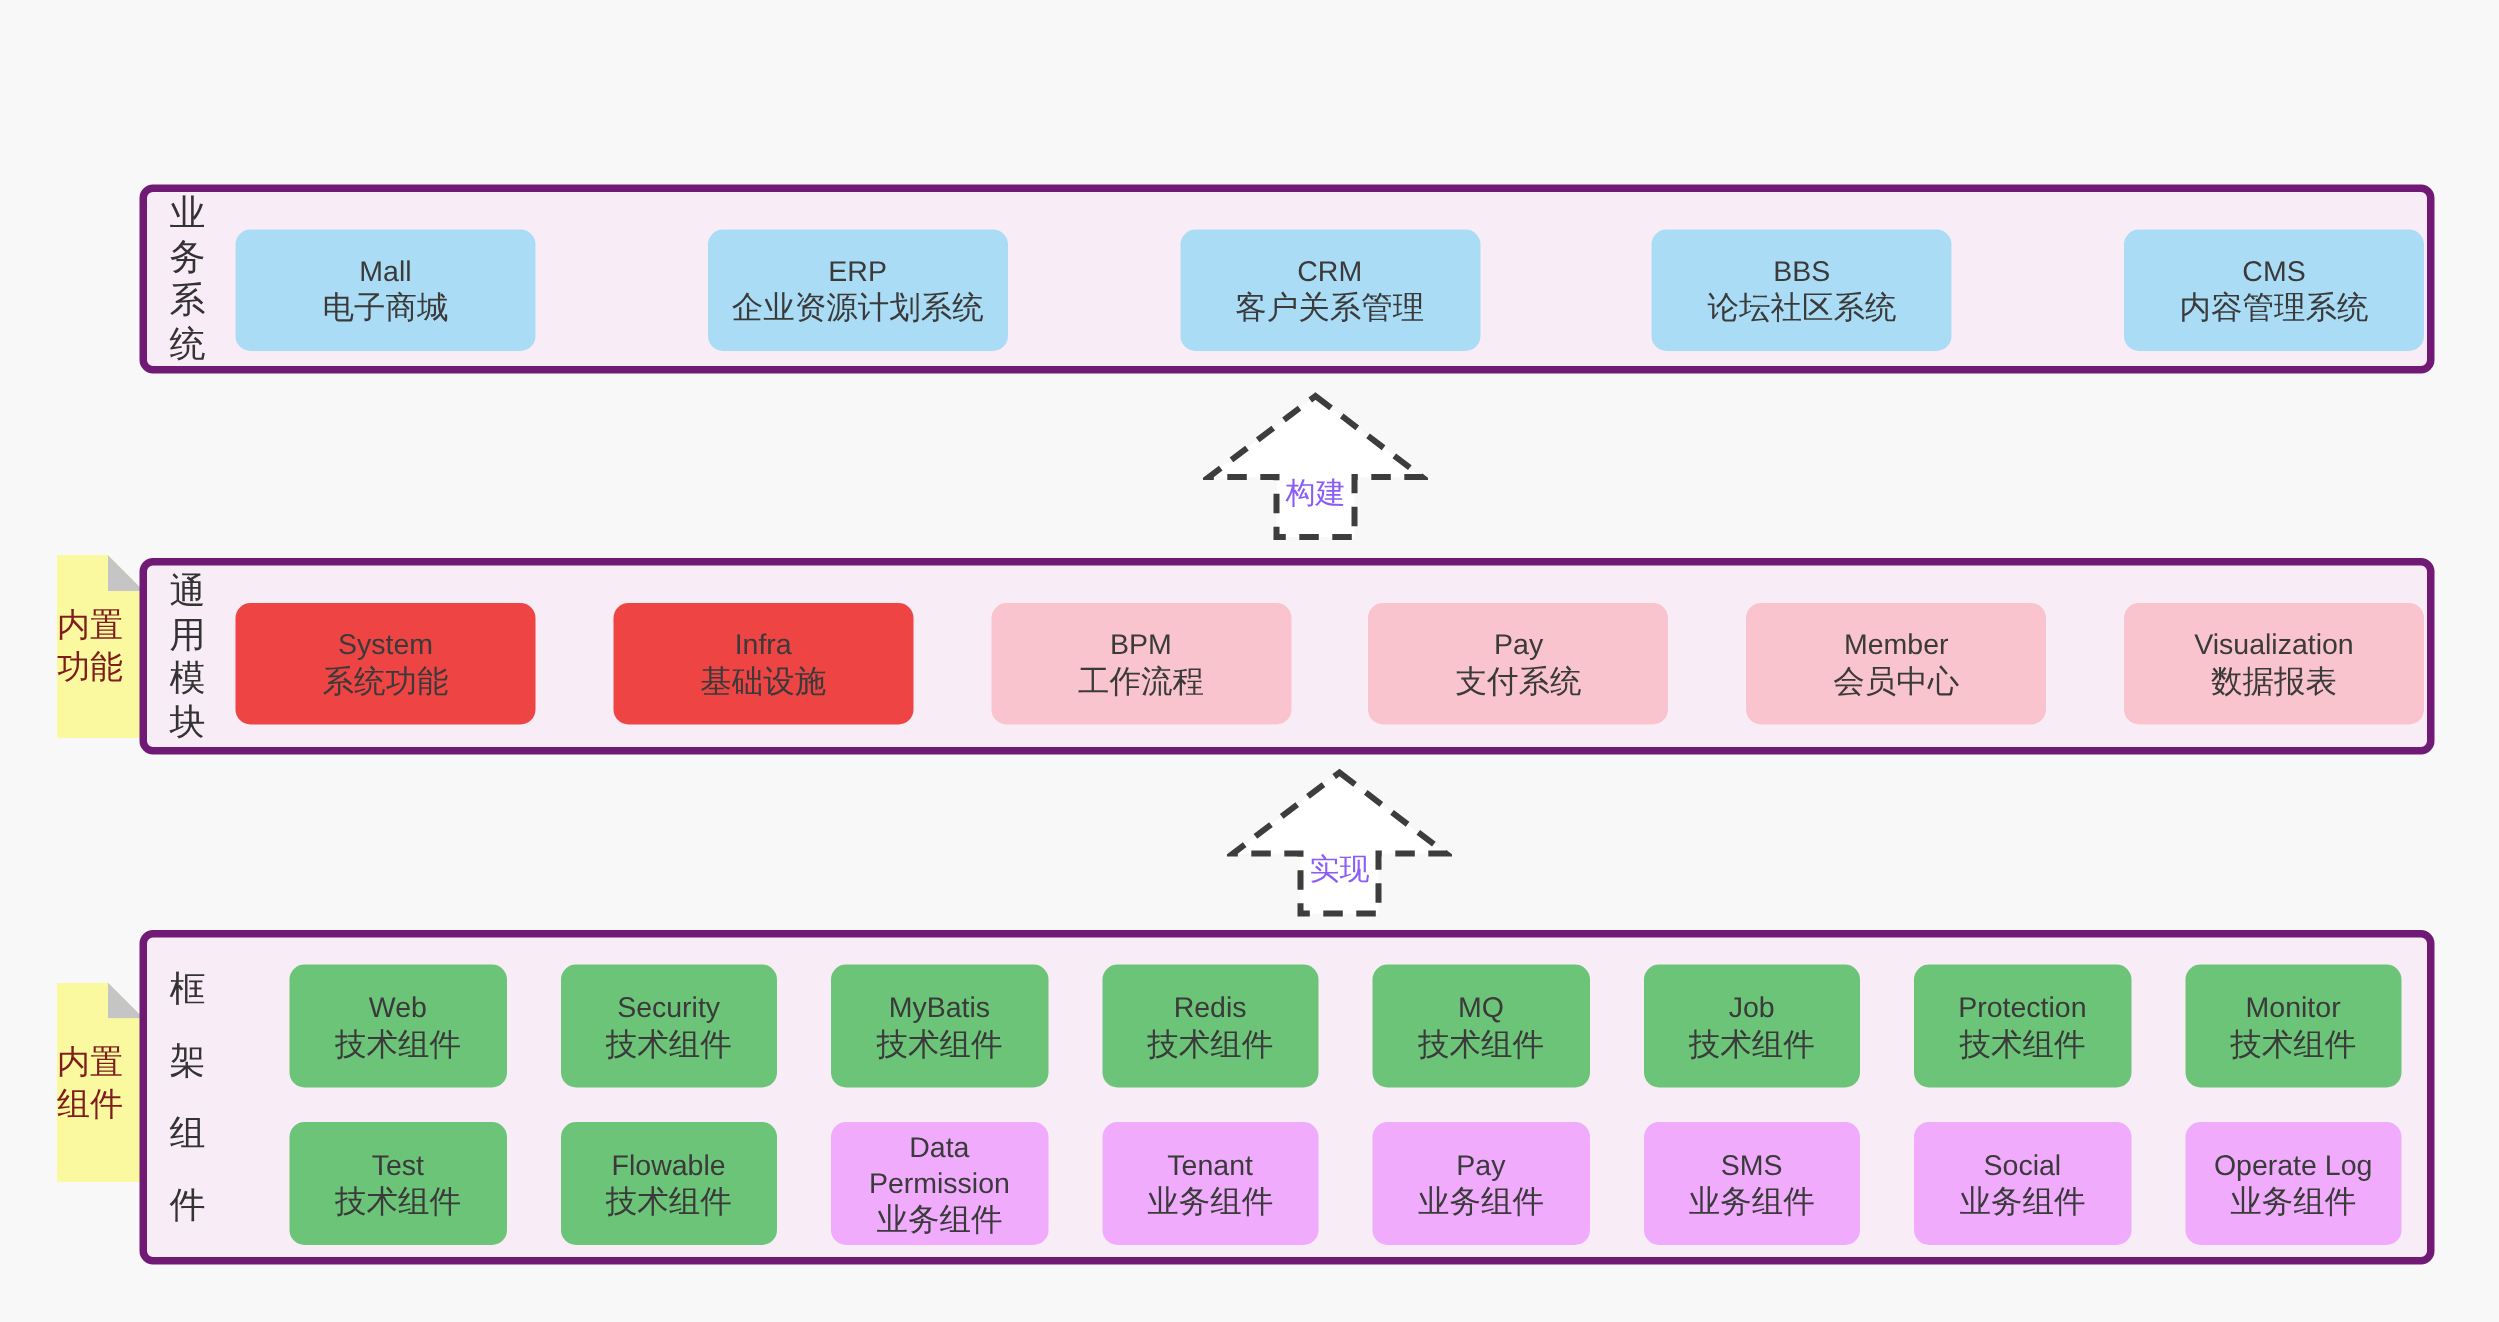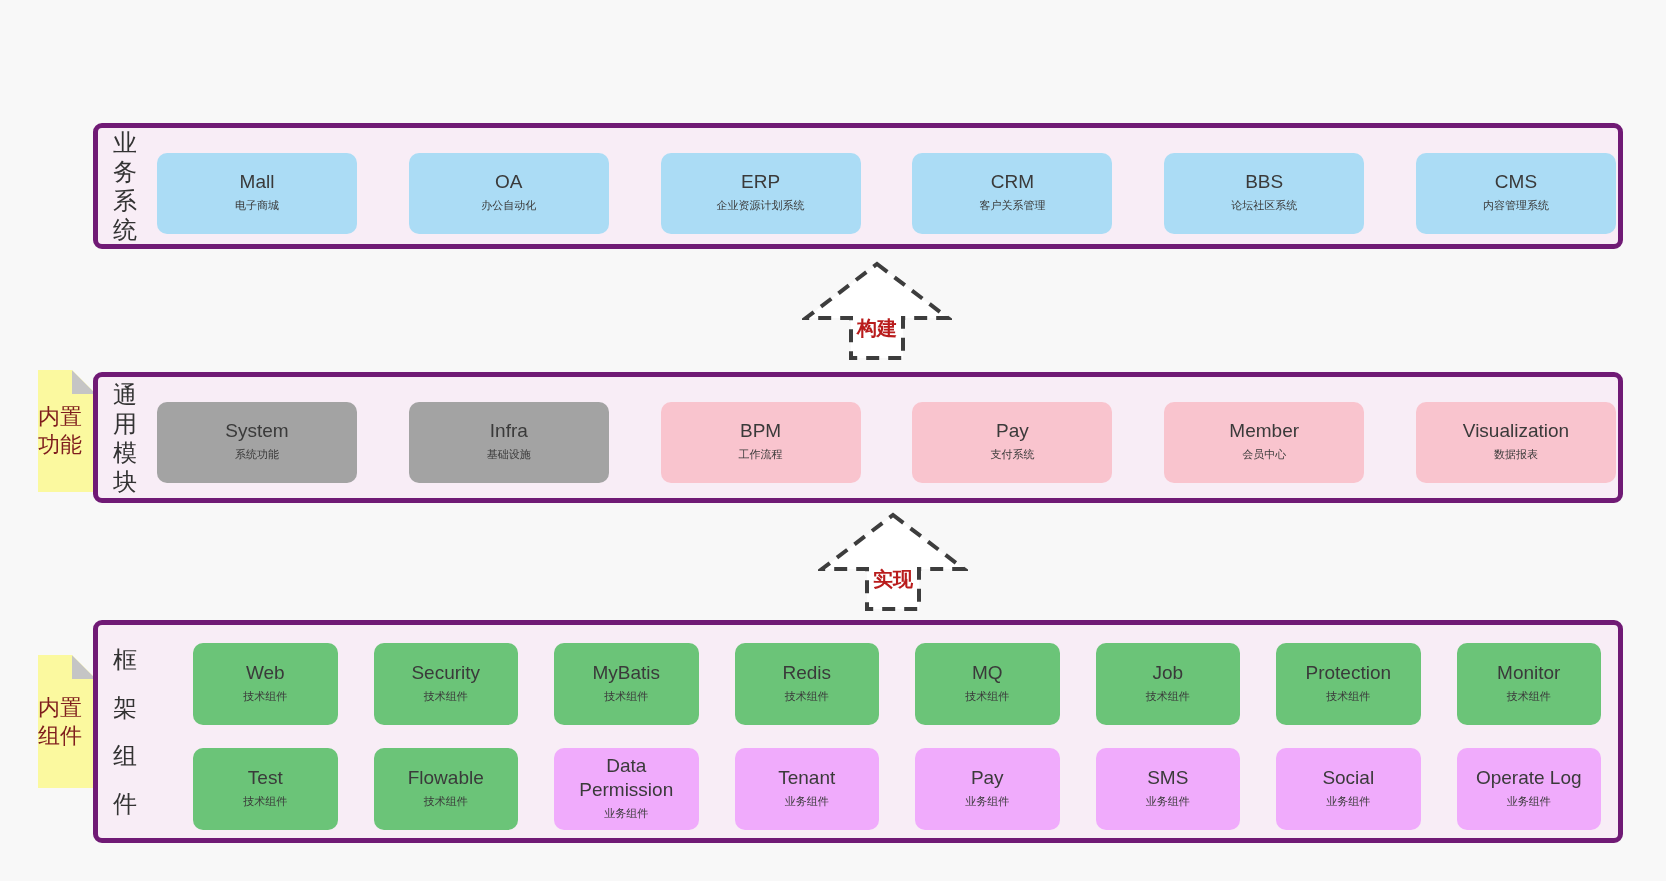--- a/index.html
+++ b/index.html
@@ -21,44 +21,44 @@
   .row{position:absolute;display:flex;justify-content:space-between;}
   .row-wide{left:59px;width:1459px;top:25px;}
   .band3 .row{left:59px;width:1444px;}
   .band3 .row.r1{top:18px;}
   .band3 .row.r2{top:123px;}
 
   
   .box{border-radius:10px;display:flex;flex-direction:column;justify-content:center;
        align-items:center;text-align:center;box-sizing:border-box;padding:2px 4px;}
   .box .en{font-size:19px;line-height:24px;}
-  .box .cn{font-size:11px;line-height:23px;}
+  .box .cn{font-size:21px;line-height:23px;}
   .bw{width:200px;height:81px;}
   .bn{width:150px;height:82px;margin-left:36px;}
   .blue{background:#abdcf5;}
-  .red{background:#a3a3a3;}
+  .red{background:#ef4444;}
   .pink{background:#f9c4ce;}
   .gdark{background:#6bc478;}
   .glight{background:#f0abfc;}
 
   
   .tab{position:absolute;left:38px;width:58px;background:#fbf99f;
        clip-path:polygon(0 0,calc(100% - 24px) 0,100% 24px,100% 100%,0 100%);}
   .tab2{top:370px;height:122px;}
   .tab3{top:655px;height:133px;}
   .tab .fold{position:absolute;top:0;right:0;width:24px;height:24px;background:#c5c5c5;
              clip-path:polygon(0 0,100% 100%,0 100%);}
   .tab .tab-text{position:absolute;left:0;right:4px;top:50%;transform:translateY(-50%);
                  text-align:left;font-size:22px;color:#7f1d1d;word-break:break-all;line-height:28px;}
 
   
   .arrow{position:absolute;width:150px;height:100px;}
   .arrow svg{display:block;}
   .arrow-label{position:absolute;left:50%;top:54px;transform:translateX(-50%);
-               font-size:20px;color:#b91c1c;white-space:nowrap;font-weight:bold;}
+               font-size:20px;color:#8b5cf6;white-space:nowrap;}
 </style>
 </head>
 <body>
 
 <div class="page">
 
   <div class="tab tab2">
     <span class="fold"></span>
     <div class="tab-text">内置功能</div>
   </div>
@@ -66,24 +66,20 @@
     <span class="fold"></span>
     <div class="tab-text">内置组件</div>
   </div>
 
   <section class="band band1">
     <div class="side-label">业务系统</div>
     <div class="row row-wide">
       <div class="box bw blue">
         <div class="en">Mall</div>
         <div class="cn">电子商城</div>
-      </div>
-      <div class="box bw blue">
-        <div class="en">OA</div>
-        <div class="cn">办公自动化</div>
       </div>
       <div class="box bw blue">
         <div class="en">ERP</div>
         <div class="cn">企业资源计划系统</div>
       </div>
       <div class="box bw blue">
         <div class="en">CRM</div>
         <div class="cn">客户关系管理</div>
       </div>
       <div class="box bw blue">

